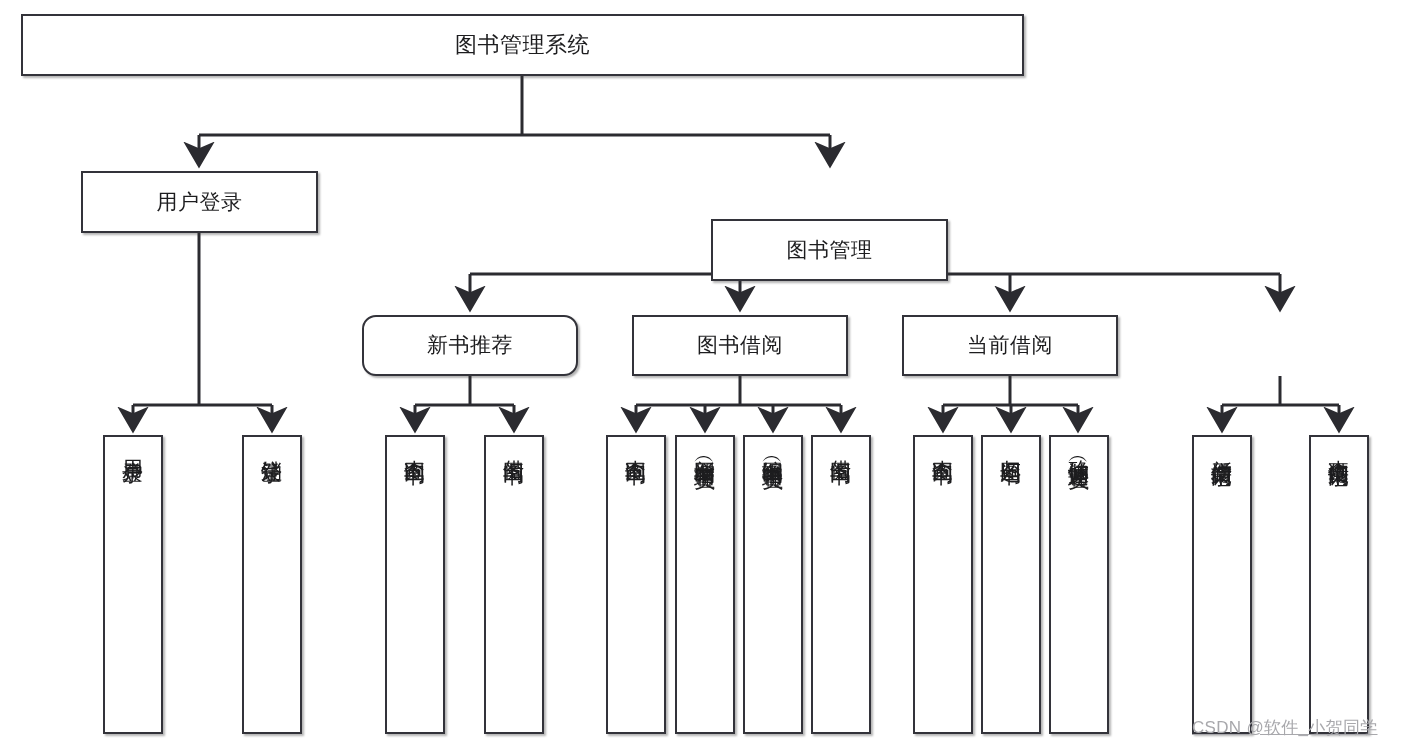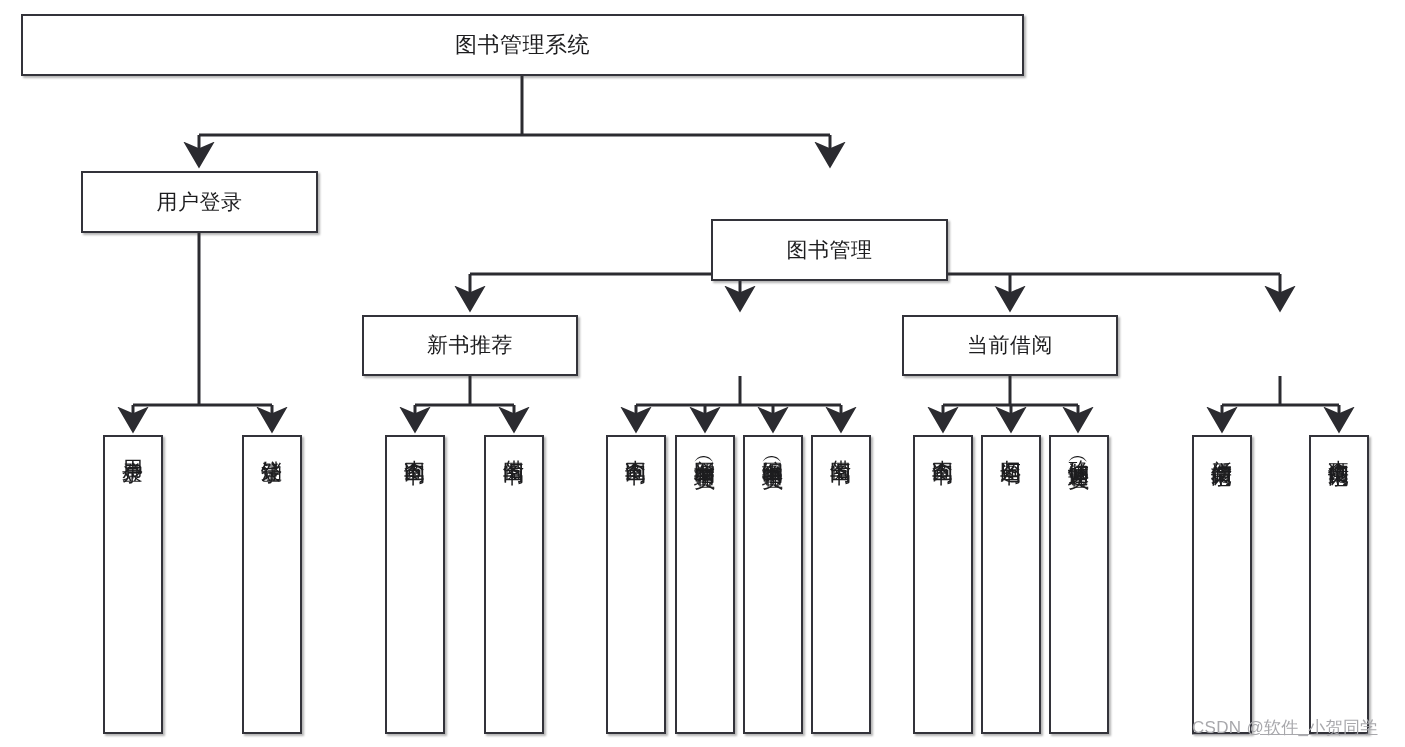--- a/index.html
+++ b/index.html
@@ -131,22 +131,25 @@
     <span class="node-label">图书管理系统</span>
   </div>
 
   <div class="node horizontal" style="left:81px; top:171px; width:237px; height:62px;">
     <span class="node-label">用户登录</span>
   </div>
   <div class="node horizontal" style="left:711px; top:171px; width:237px; height:62px;margin-top:48px;">
     <span class="node-label">图书管理</span>
   </div>
 
-  <div class="node horizontal" style="left:362px; top:315px; width:216px; height:61px;">
+  <div class="node horizontal" style="left:362px; top:315px; width:216px; height:61px;border-radius:14px;">
     <span class="node-label">新书推荐</span>
+  </div>
+  <div class="node horizontal" style="left:632px; top:315px; width:216px; height:61px;">
+    <span class="node-label">图书借阅</span>
   </div>
   <div class="node horizontal" style="left:902px; top:315px; width:216px; height:61px;">
     <span class="node-label">当前借阅</span>
   </div>
 
   <div class="node vertical" style="left:103px; top:435px; width:60px; height:299px;">
     <span class="node-label">用户登录</span>
   </div>
   <div class="node vertical" style="left:242px; top:435px; width:60px; height:299px;">
     <span class="node-label">注销登录</span>

